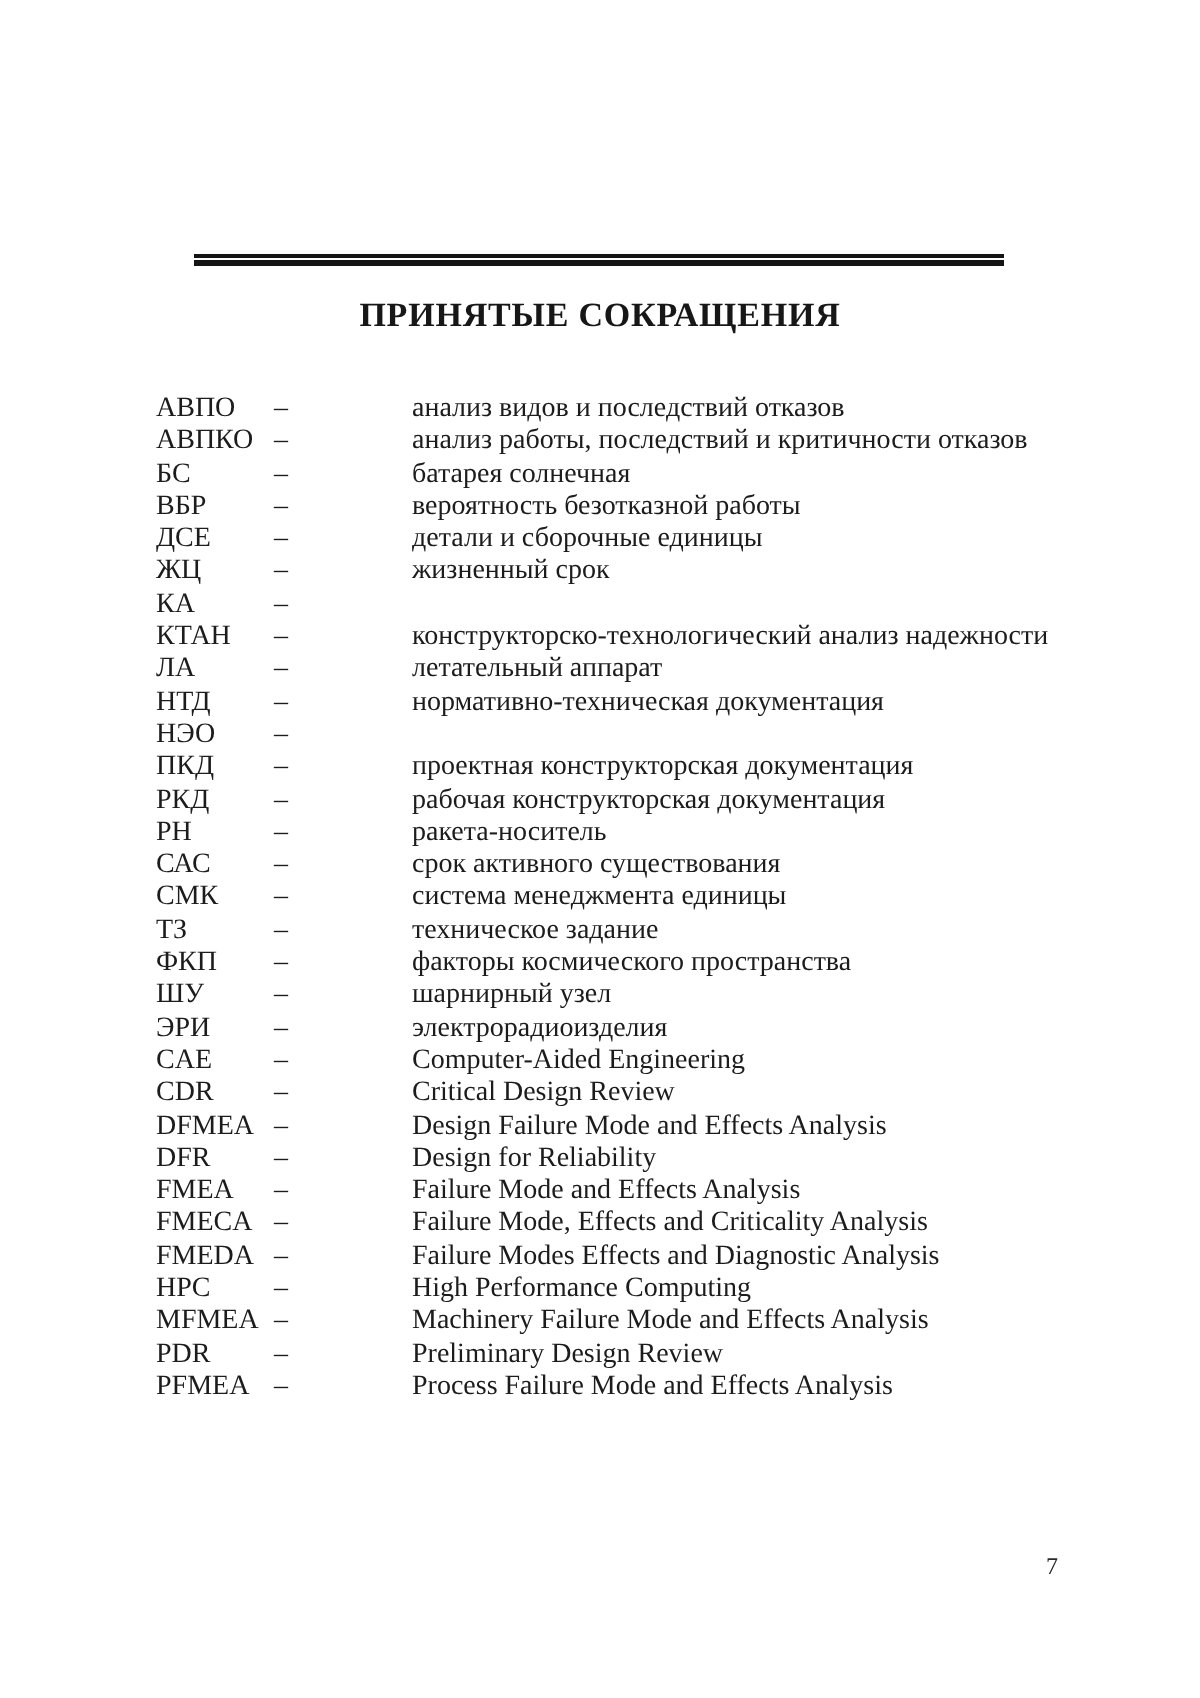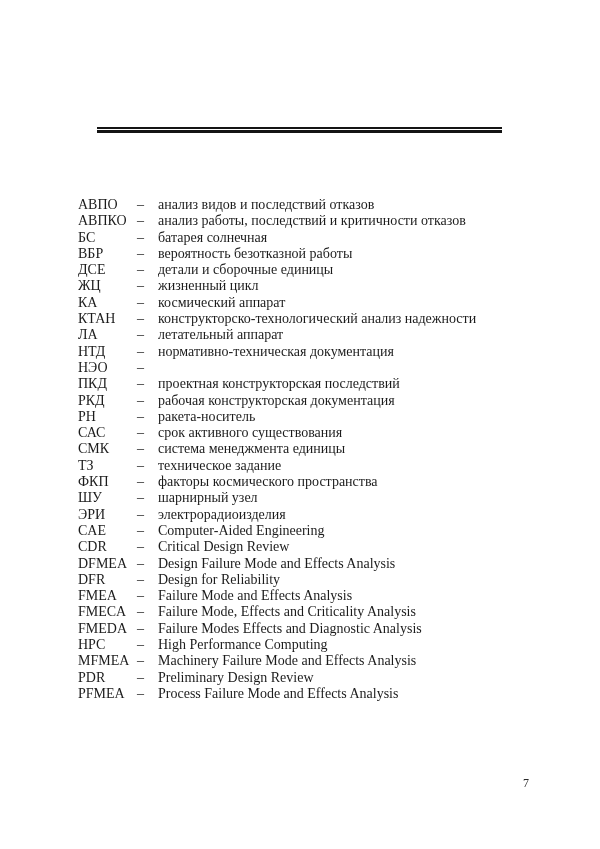--- a/index.html
+++ b/index.html
@@ -53,36 +53,38 @@
   .abbr-key {
     width: 59px;
     flex: 0 0 59px;
   }
   .abbr-dash {
     width: 21px;
     flex: 0 0 21px;
   }
   .abbr-def {
     flex: 1 1 auto;
+    margin-left: 48px;
   }
   .page-number {
     position: absolute;
     top: 776px;
     right: 71px;
     font-size: 12px;
     color: #2a2a2a;
   }
 </style>
 </head>
 <body>
 
 <div class="page">
 
   <div class="double-rule"></div>
 
+  <div class="doc-title">ПРИНЯТЫЕ СОКРАЩЕНИЯ</div>
 
   <div class="abbr-list">
   <div class="abbr-row">
     <span class="abbr-key">АВПО</span>
     <span class="abbr-dash">–</span>
     <span class="abbr-def">анализ видов и последствий отказов</span>
   </div>
 
   <div class="abbr-row">
     <span class="abbr-key">АВПКО</span>
@@ -104,27 +106,26 @@
 
   <div class="abbr-row">
     <span class="abbr-key">ДСЕ</span>
     <span class="abbr-dash">–</span>
     <span class="abbr-def">детали и сборочные единицы</span>
   </div>
 
   <div class="abbr-row">
     <span class="abbr-key">ЖЦ</span>
     <span class="abbr-dash">–</span>
-    <span class="abbr-def">жизненный цикл</span>
+    <span class="abbr-def">жизненный срок</span>
   </div>
 
   <div class="abbr-row">
     <span class="abbr-key">КА</span>
     <span class="abbr-dash">–</span>
-    <span class="abbr-def">космический аппарат</span>
   </div>
 
   <div class="abbr-row">
     <span class="abbr-key">КТАН</span>
     <span class="abbr-dash">–</span>
     <span class="abbr-def">конструкторско-технологический анализ надежности</span>
   </div>
 
   <div class="abbr-row">
     <span class="abbr-key">ЛА</span>
@@ -139,21 +140,21 @@
   </div>
 
   <div class="abbr-row">
     <span class="abbr-key">НЭО</span>
     <span class="abbr-dash">–</span>
   </div>
 
   <div class="abbr-row">
     <span class="abbr-key">ПКД</span>
     <span class="abbr-dash">–</span>
-    <span class="abbr-def">проектная конструкторская последствий</span>
+    <span class="abbr-def">проектная конструкторская документация</span>
   </div>
 
   <div class="abbr-row">
     <span class="abbr-key">РКД</span>
     <span class="abbr-dash">–</span>
     <span class="abbr-def">рабочая конструкторская документация</span>
   </div>
 
   <div class="abbr-row">
     <span class="abbr-key">РН</span>

